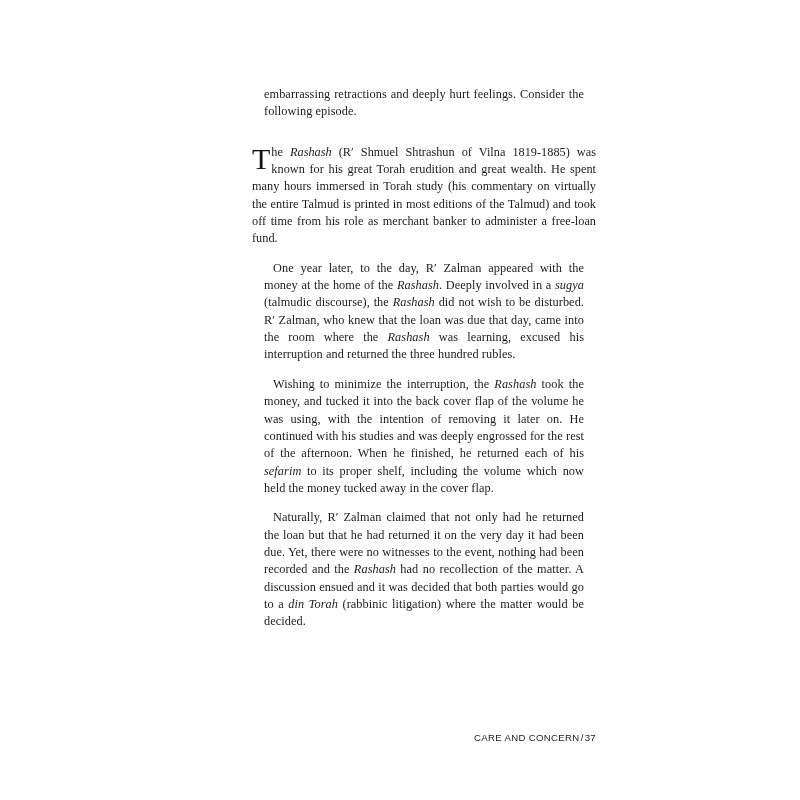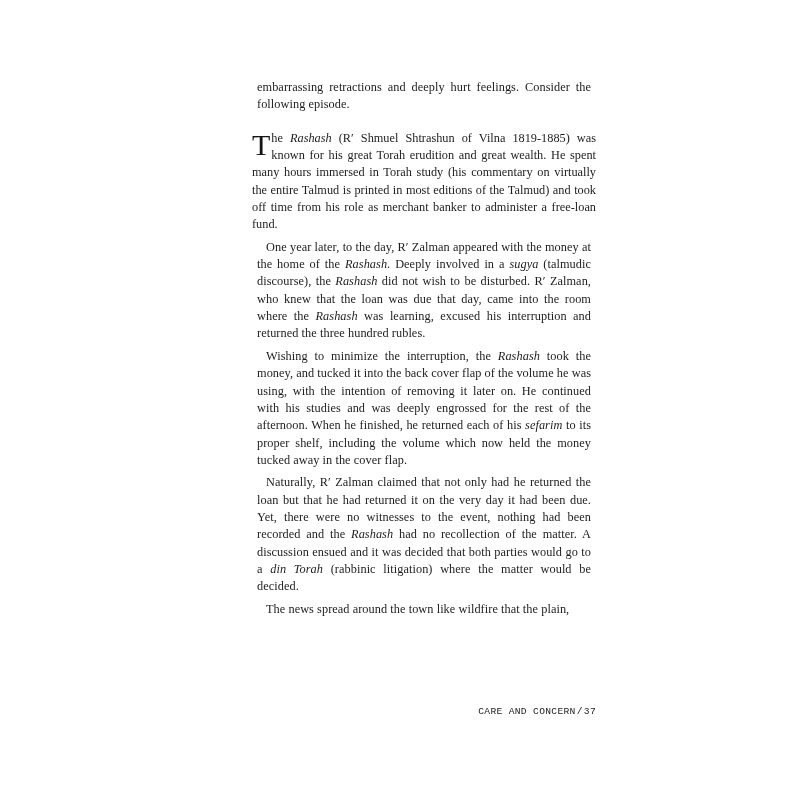--- a/index.html
+++ b/index.html
@@ -24,21 +24,21 @@
   }
 
   #text-column {
     position: absolute;
     left: 252px;
     top: 74px;
     width: 344px;
   }
 
   p.para {
-    margin: 5px;
+    margin: 12px;
     font-size: 12.3px;
     line-height: 17.35px;
     text-align: justify;
     text-justify: inter-word;
     -webkit-hyphens: none;
     hyphens: none;
     color: #1c1c1c;
     letter-spacing: 0.005em;
   }
 
@@ -71,28 +71,28 @@
     font-weight: 400;
     color: #141414;
   }
 
   em, .it {
   }
 
   #footer {
     position: absolute;
     left: 252px;
-    top: 706px;
+    top: 732px;
     width: 344px;
     text-align: right;
     font-size: 9.6px;
     letter-spacing: 0.035em;
     font-variant: small-caps;
     color: #1c1c1c;
-    font-family: Liberation Mono, monospace;
+    font-family: Liberation Sans, sans-serif;
   }
   #footer .pagenum {
     font-variant: normal;
   }
   #footer .slash {
     font-variant: normal;
     padding: 0 1px;
   }
 </style>
 </head>
@@ -109,21 +109,20 @@
     </p>
 
 
     <p class="para indent">One year later, to the day, R′ Zalman appeared with the money at the home of the <em class="it">Rashash</em>. Deeply involved in a <em class="it">sugya</em> (talmudic discourse), the <em class="it">Rashash</em> did not wish to be disturbed. R′ Zalman, who knew that the loan was due that day, came into the room where the <em class="it">Rashash</em> was learning, excused his interruption and returned the three hundred rubles.</p>
 
     <p class="para indent">Wishing to minimize the interruption, the <em class="it">Rashash</em> took the money, and tucked it into the back cover flap of the volume he was using, with the intention of removing it later on. He continued with his studies and was deeply engrossed for the rest of the afternoon. When he finished, he returned each of his <em class="it">sefarim</em> to its proper shelf, including the volume which now held the money tucked away in the cover flap.</p>
 
 
     <p class="para indent">Naturally, R′ Zalman claimed that not only had he returned the loan but that he had returned it on the very day it had been due. Yet, there were no witnesses to the event, nothing had been recorded and the <em class="it">Rashash</em> had no recollection of the matter. A discussion ensued and it was decided that both parties would go to a <em class="it">din Torah</em> (rabbinic litigation) where the matter would be decided.</p>
 
-    <p class="para indent">The news spread around the town like wildfire that the plain,</p>
 
   </div>
 
   <div id="footer">
     <span>CARE AND CONCERN</span><span class="slash">/</span><span class="pagenum">37</span>
   </div>
 
 </div>
 
 </body></html>

